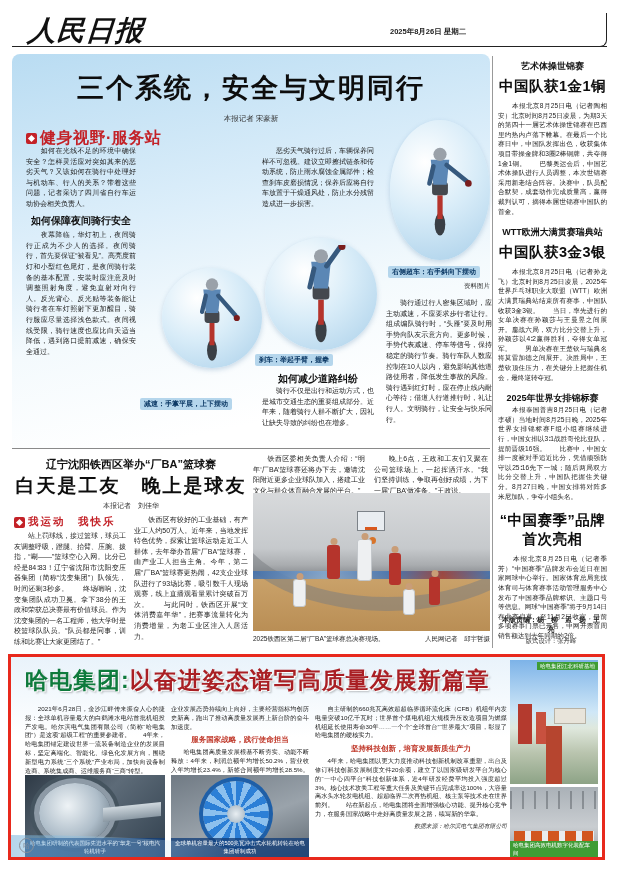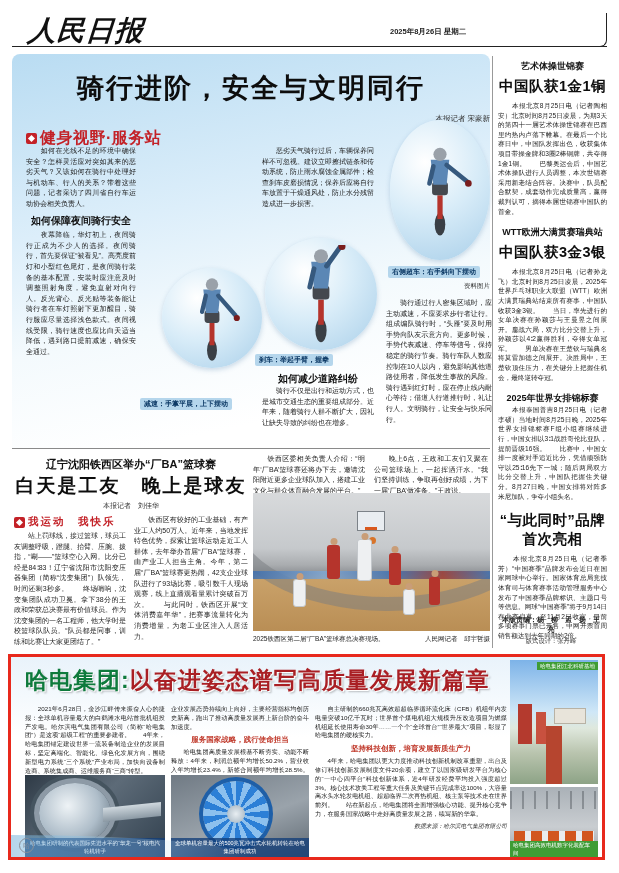--- a/index.html
+++ b/index.html
@@ -14,21 +14,21 @@
   .m-sec{font-size:25px;font-weight:bold;margin-left:8px;letter-spacing:3px;}
   .m-rule{left:12px;top:46px;width:595px;border-top:1.4px solid #222;}
   .m-corner{right:12px;top:13px;width:9px;height:33px;border-right:1.4px solid #222;
             border-bottom:1.4px solid #222;border-bottom-right-radius:7px;}
   
   .feature{left:12px;top:54px;width:478px;height:394px;
            background:linear-gradient(168deg,#b9dcf2 0%,#dceefa 38%,#f4fafd 62%,#ffffff 85%);
            border-radius:8px 8px 0 0;}
   .f-title{left:0;top:16px;width:100%;text-align:center;font-size:27px;font-weight:bold;
            letter-spacing:2px;color:#0d0d0d;}
-  .f-byline{left:0;top:60px;width:100%;text-align:right;font-size:7.5px;color:#333;}
+  .f-byline{left:0;top:60px;width:100%;text-align:center;font-size:7.5px;color:#333;}
   .f-label{left:14px;top:74px;display:flex;align-items:center;gap:3px;}
   .col-icon{width:11px;height:11px;background:#c32127;border-radius:2px;position:relative;flex:0 0 auto;}
   .col-icon::after{content:"";position:absolute;left:3px;top:3px;width:5px;height:5px;background:#fff;transform:rotate(45deg);}
   .f-label-text{font-size:16px;font-weight:bold;color:#c32127;letter-spacing:.5px;}
   .small{font-size:7px;line-height:10.6px;text-align:justify;color:#1c1c1c;}
   .subhead{font-size:10px;font-weight:bold;text-align:center;color:#111;margin:6px 0 4px;}
   .fcap{font-size:7px;font-weight:bold;color:#0d3a66;background:#b5d6ec;padding:1px 4px;
         border-radius:2px;display:inline-block;}
   .f-credit{font-size:6.5px;color:#333;text-align:right;}
   .circle{border-radius:50%;background:radial-gradient(circle at 35% 30%,#ffffff 0%,#d8ecf8 45%,#a9cfe9 100%);
@@ -116,21 +116,21 @@
 <body>
 
 <div class="page">
 
   <div class="abs logo">人民日报</div>
   <div class="abs m-date">2025年8月26日 星期二</div>
   <div class="abs m-rule"></div>
   <div class="abs m-corner"></div>
 
   <div class="abs feature">
-    <div class="abs f-title">骑行进阶，安全与文明同行</div>
+    <div class="abs f-title">三个系统，安全与文明同行</div>
     <div class="abs f-byline">本报记者 宋豪新</div>
     <div class="abs f-label">
       <span class="col-icon"></span>
       <span class="f-label-text">健身视野·服务站</span>
     </div>
 
     <div class="abs small" style="left:14px;top:92px;width:110px;">
       <p style="margin:0">　　如何在光线不足的环境中确保安全？怎样灵活应对突如其来的恶劣天气？又该如何在骑行中处理好与机动车、行人的关系？带着这些问题，记者采访了四川省自行车运动协会相关负责人。</p>
       <div class="subhead">如何保障夜间骑行安全</div>
       <p style="margin:0">　　夜幕降临，华灯初上，夜间骑行正成为不少人的选择。夜间骑行，首先要保证“被看见”。高亮度前灯和小型红色尾灯，是夜间骑行装备的基本配置，安装时应注意及时调整照射角度，避免直射对向行人。反光背心、反光贴等装备能让骑行者在车灯照射下更加醒目，骑行服应尽量选择浅色款式。夜间视线受限，骑行速度也应比白天适当降低，遇到路口提前减速，确保安全通过。</p>
@@ -230,21 +230,21 @@
     <div>
       <div class="r-kicker">WTT欧洲大满贯赛瑞典站</div>
       <div class="r-title">中国队获3金3银</div>
       <div class="r-body">　　本报北京8月25日电（记者孙龙飞）北京时间8月25日凌晨，2025年世界乒乓球职业大联盟（WTT）欧洲大满贯瑞典站结束所有赛事，中国队收获3金3银。　　当日，率先进行的女单决赛在孙颖莎与王曼昱之间展开。鏖战六局，双方比分交替上升，孙颖莎以4∶2赢得胜利，夺得女单冠军。　　男单决赛在王楚钦与瑞典名将莫雷加德之间展开。决胜局中，王楚钦顶住压力，在关键分上把握住机会，最终逆转夺冠。</div>
     </div>
     <div>
       <div class="r-kicker">2025年世界女排锦标赛</div>
       <div class="r-body">　　本报泰国普吉8月25日电（记者李硕）当地时间8月25日晚，2025年世界女排锦标赛F组小组赛继续进行，中国女排以3∶1战胜哥伦比亚队，提前晋级16强。　　比赛中，中国女排一度被对手追近比分，凭借顽强防守以25∶16先下一城；随后两局双方比分交替上升，中国队把握住关键分。8月27日晚，中国女排将对阵多米尼加队，争夺小组头名。</div>
     </div>
     <div>
-      <div class="r-title" style="margin-top:10px">“与此同时”品牌首次亮相</div>
+      <div class="r-title" style="margin-top:10px">“中国赛季”品牌首次亮相</div>
       <div class="r-body">　　本报北京8月25日电（记者季芳）“中国赛季”品牌发布会近日在国家网球中心举行。国家体育总局竞技体育司与体育赛事活动管理服务中心发布了中国赛季品牌标识、主题口号等信息。网球“中国赛季”将于9月14日在北京启幕，至11月2日收官，目前多项赛事门票已开售，中网开票首周销售额达到去年同期的2倍。</div>
     </div>
     <div class="r-credits">
       <div class="r-ed">本版责编：杨　柳　孟　扬　王　亮</div>
       <div class="r-de">版式设计：张丹峰</div>
     </div>
   </div>
 
   <div class="abs ad">
     <div class="abs ad-title">

